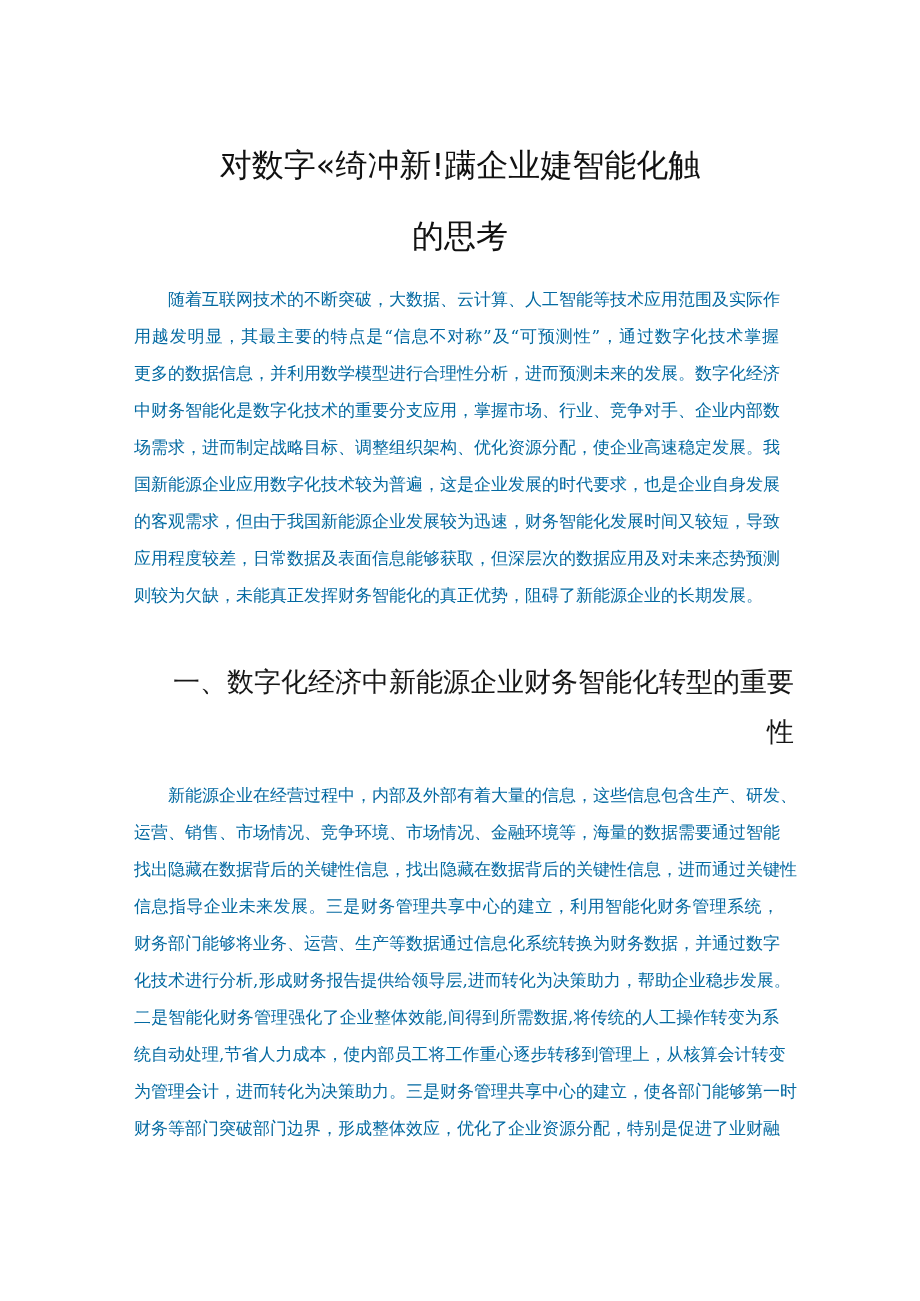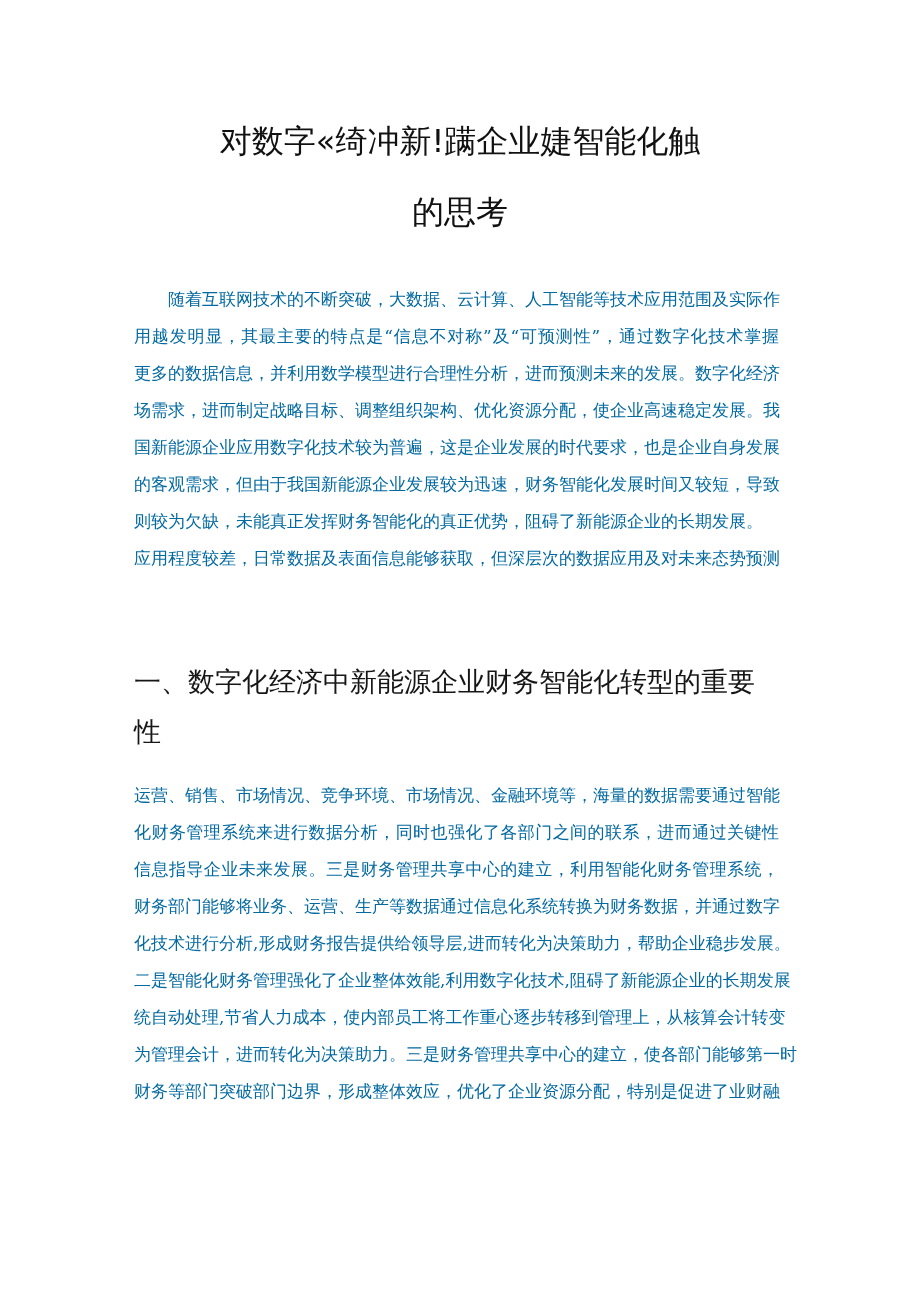--- a/index.html
+++ b/index.html
@@ -17,21 +17,21 @@
     .page {
       position: absolute;
       left: 0; top: 0;
       width: 920px;
       height: 1301px;
       background: #ffffff;
     }
     .title {
       position: absolute;
       left: 0;
-      top: 106px;
+      top: 130px;
       width: 920px;
       text-align: center;
       font-family: "DejaVu Sans", "Liberation Sans", sans-serif;
       font-size: 32px;
       line-height: 71px;
       color: #111111;
     }
     .title .tline {
       display: block;
       white-space: nowrap;
@@ -69,53 +69,56 @@
       top: 657px;
       width: 660px;
       font-family: "DejaVu Serif", "Liberation Serif", serif;
       font-size: 27px;
       line-height: 50px;
       color: #161616;
     }
     .heading .hline {
       display: block;
       white-space: nowrap;
+      text-align: right;
     }
   </style>
 </head>
 <body>
 
 <div class="page">
 
   <div class="title">
     <span class="tline">对数字«绮冲新!蹒企业婕智能化触</span>
     <span class="tline">的思考</span>
   </div>
 
   <div class="para" id="para-1">
     <span class="line first">随着互联网技术的不断突破，大数据、云计算、人工智能等技术应用范围及实际作</span>
     <span class="line">用越发明显，其最主要的特点是“信息不对称”及“可预测性”，通过数字化技术掌握</span>
     <span class="line">更多的数据信息，并利用数学模型进行合理性分析，进而预测未来的发展。数字化经济</span>
+    <span class="line">中财务智能化是数字化技术的重要分支应用，掌握市场、行业、竞争对手、企业内部数</span>
     <span class="line">场需求，进而制定战略目标、调整组织架构、优化资源分配，使企业高速稳定发展。我</span>
     <span class="line">国新能源企业应用数字化技术较为普遍，这是企业发展的时代要求，也是企业自身发展</span>
     <span class="line">的客观需求，但由于我国新能源企业发展较为迅速，财务智能化发展时间又较短，导致</span>
+    <span class="line">应用程度较差，日常数据及表面信息能够获取，但深层次的数据应用及对未来态势预测</span>
     <span class="line last">则较为欠缺，未能真正发挥财务智能化的真正优势，阻碍了新能源企业的长期发展。</span>
-    <span class="line">应用程度较差，日常数据及表面信息能够获取，但深层次的数据应用及对未来态势预测</span>
   </div>
 
   <div class="heading">
     <span class="hline">一、数字化经济中新能源企业财务智能化转型的重要</span>
     <span class="hline">性</span>
   </div>
 
   <div class="para" id="para-2">
+    <span class="line first">新能源企业在经营过程中，内部及外部有着大量的信息，这些信息包含生产、研发、</span>
     <span class="line">运营、销售、市场情况、竞争环境、市场情况、金融环境等，海量的数据需要通过智能</span>
-    <span class="line">化财务管理系统来进行数据分析，同时也强化了各部门之间的联系，进而通过关键性</span>
+    <span class="line">找出隐藏在数据背后的关键性信息，找出隐藏在数据背后的关键性信息，进而通过关键性</span>
     <span class="line">信息指导企业未来发展。三是财务管理共享中心的建立，利用智能化财务管理系统，</span>
     <span class="line">财务部门能够将业务、运营、生产等数据通过信息化系统转换为财务数据，并通过数字</span>
     <span class="line">化技术进行分析,形成财务报告提供给领导层,进而转化为决策助力，帮助企业稳步发展。</span>
-    <span class="line">二是智能化财务管理强化了企业整体效能,利用数字化技术,阻碍了新能源企业的长期发展</span>
+    <span class="line">二是智能化财务管理强化了企业整体效能,间得到所需数据,将传统的人工操作转变为系</span>
     <span class="line">统自动处理,节省人力成本，使内部员工将工作重心逐步转移到管理上，从核算会计转变</span>
     <span class="line">为管理会计，进而转化为决策助力。三是财务管理共享中心的建立，使各部门能够第一时</span>
     <span class="line">财务等部门突破部门边界，形成整体效应，优化了企业资源分配，特别是促进了业财融</span>
   </div>
 
 </div>
 
 </body></html>

